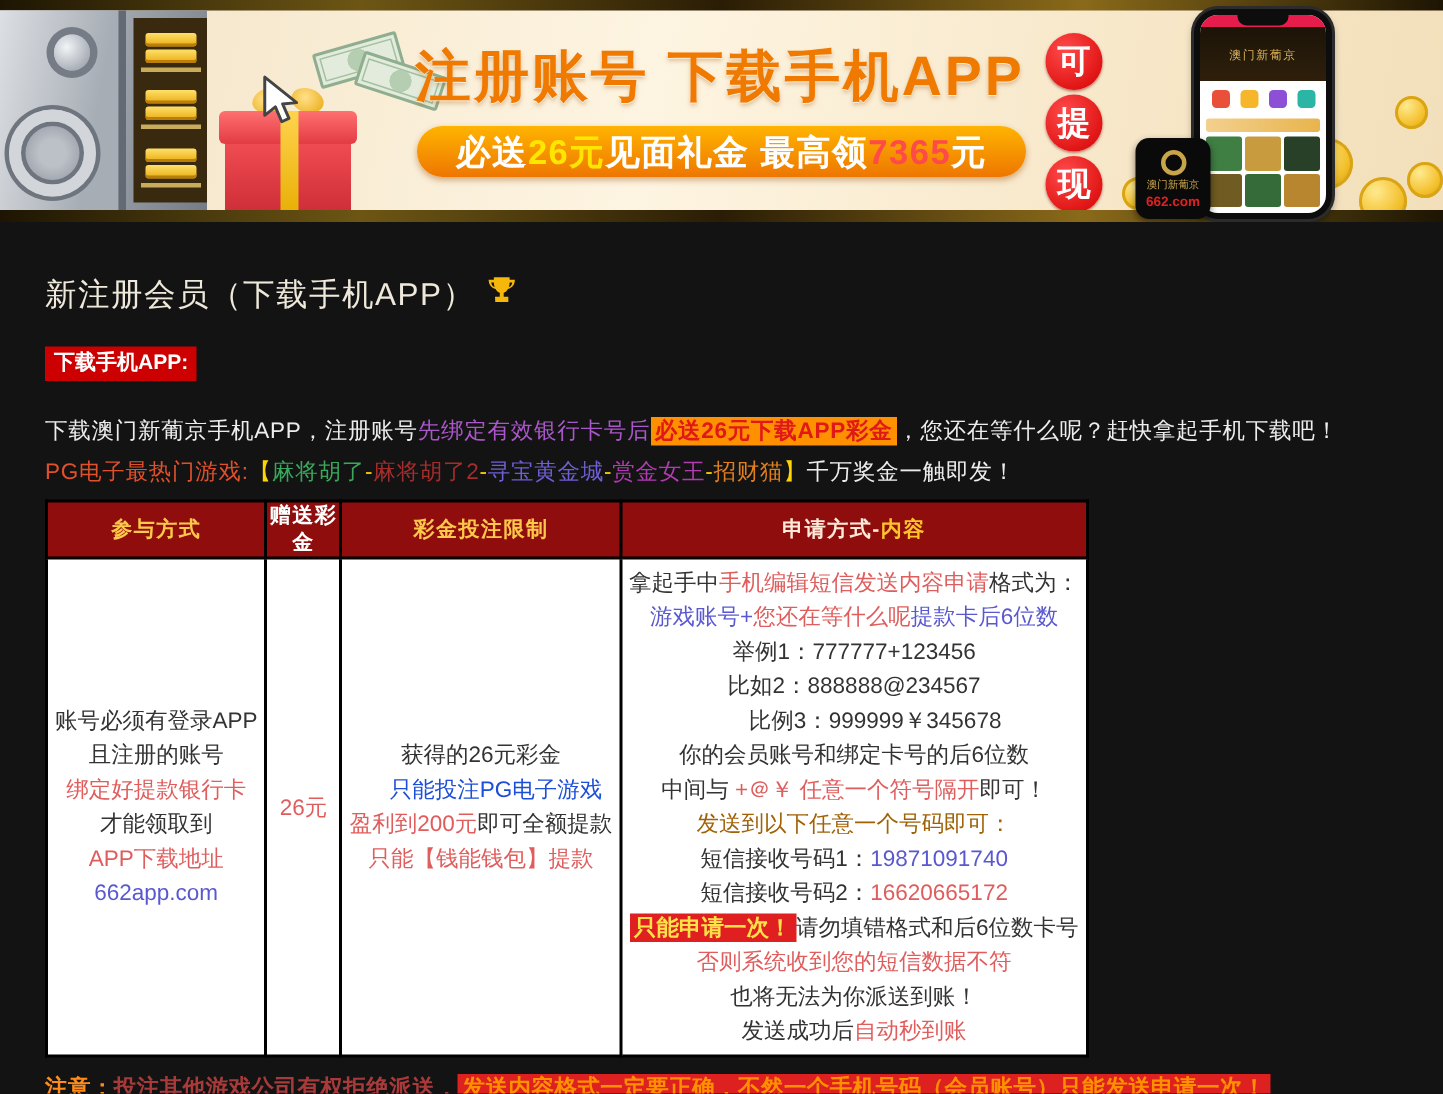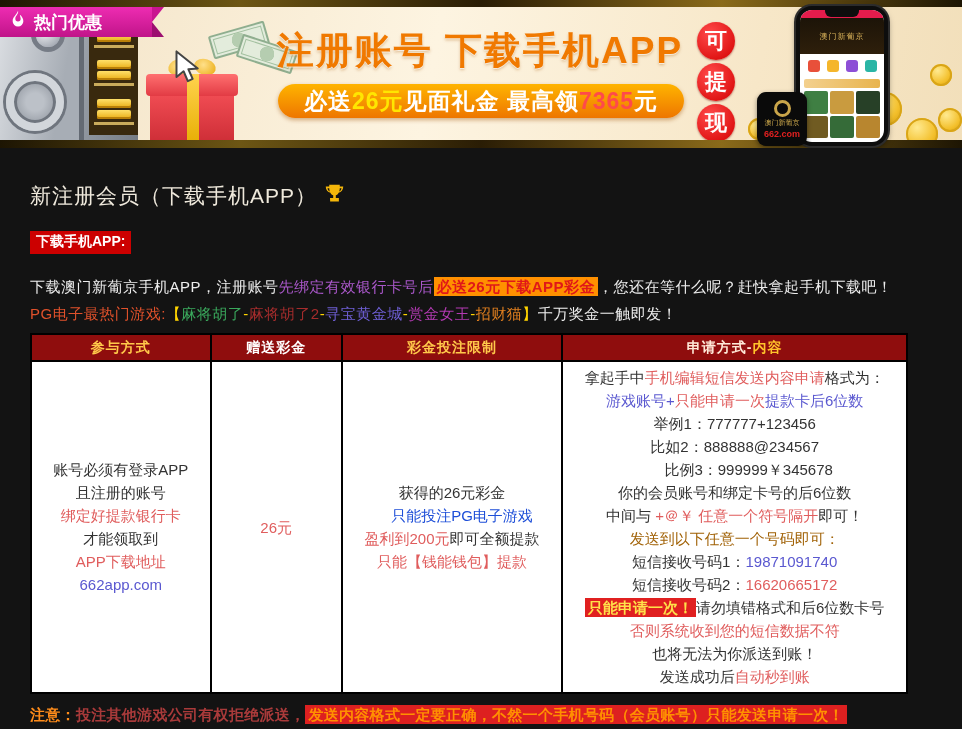--- a/index.html
+++ b/index.html
@@ -99,21 +99,21 @@
 
   
   .heading { margin:34px 0 0 30px; font-size:21px; color:#efe9dc; letter-spacing:1px;
     display:flex; align-items:center; gap:7px; }
   .dl-badge { display:inline-block; margin:21px 0 0 30px; padding:2px 6px 3px;
     background:#cc0000; color:#fff; font-size:14px; font-weight:bold; }
   .intro { margin:24px 0 0 30px; font-size:15px; letter-spacing:.5px; }
   .games { margin:8px 0 0 30px; font-size:15px; letter-spacing:.5px; }
   .seg-hl { padding:1px 3px; }
 
-  table.promo { margin:9px 0 0 30px; border-collapse:collapse; width:878px; }
+  table.promo { margin:9px 0 0 30px; border-collapse:collapse; width:696px; }
   table.promo th { background:#8f0d0d; border:2px solid #000; height:27px;
     font-size:14px; font-weight:bold; letter-spacing:1px; }
   table.promo td { background:#fff; border:2px solid #000; text-align:center;
     vertical-align:middle; font-size:15px; padding:4px 2px; color:#333; }
   .tline { line-height:23px; white-space:nowrap; }
 
   .note { margin:11px 0 0 30px; font-size:15px; font-weight:bold; line-height:20px; letter-spacing:.3px; }
 </style>
 </head>
 <body>
@@ -208,28 +208,20 @@
       </div>
     </div>
   </div>
 
   <div class="appicon">
     <div class="ring"></div>
     <div class="nm">澳门新葡京</div>
     <div class="dm">662.com</div>
   </div>
 
-  <div class="ribbon">
-    <span>
-      <svg width="16" height="19" viewBox="0 0 24 28">
-        <path fill="#ffffff" d="M12 1c1.5 5-4 7-4 12a4 4 0 008 0c0-2.4-1.2-3.6-1.2-6C18 9.5 20 13 20 16.5a8 8 0 01-16 0C4 10 10 7.5 12 1z"></path>
-      </svg>
-    </span>
-    <span>热门优惠</span>
-  </div>
 
   <div class="edge bottom"></div>
 </div>
 
 
 <div class="heading">
   <span>新注册会员（下载手机APP）</span>
   <span>
     <svg width="21" height="21" viewBox="0 0 24 24">
       <path fill="#f5b70a" d="M6 2h12v2h4c0 4-2.4 6.4-5.3 7-.7 1.5-1.9 2.6-3.2 2.9V17h3.5v2H17v2H7v-2h-.1v-2H10.5v-3.1c-1.3-.3-2.5-1.4-3.2-2.9C4.4 10.4 2 8 2 4h4V2zm-2 4c.2 1.8 1.2 3 2.6 3.6C6.2 8.5 6 7.3 6 6H4zm16 0h-2c0 1.3-.2 2.5-.6 3.6C18.8 9 19.8 7.8 20 6z"></path>
@@ -274,21 +266,21 @@
           <div class="tline"><span style="color: rgb(224, 93, 93);">26元</span></div>
         </td>
       <td>
           <div class="tline"><span style="color: rgb(51, 51, 51);">获得的26元彩金</span></div>
           <div class="tline"><span style="color: #1d4ed8; margin-left: 20px;">只能投注PG电子游戏</span></div>
           <div class="tline"><span style="color: rgb(224, 93, 93);">盈利到200元</span><span style="color: rgb(51, 51, 51);">即可全额提款</span></div>
           <div class="tline"><span style="color: rgb(224, 93, 93);">只能【钱能钱包】提款</span></div>
         </td>
       <td>
           <div class="tline"><span style="color: rgb(51, 51, 51);">拿起手中</span><span style="color: rgb(224, 93, 93);">手机编辑短信发送内容申请</span><span style="color: rgb(51, 51, 51);">格式为：</span></div>
-          <div class="tline"><span style="color: rgb(90, 88, 208);">游戏账号+</span><span style="color: rgb(224, 93, 93);">只能申请一次</span><span style="color: rgb(90, 88, 208);">提款卡后6位数</span></div>
+          <div class="tline"><span style="color: rgb(90, 88, 208);">游戏账号+</span><span style="color: rgb(224, 93, 93);">您还在等什么呢</span><span style="color: rgb(90, 88, 208);">提款卡后6位数</span></div>
           <div class="tline"><span style="color: rgb(51, 51, 51);">举例1：777777+123456</span></div>
           <div class="tline"><span style="color: rgb(51, 51, 51);">比如2：888888@234567</span></div>
           <div class="tline"><span style="color: rgb(51, 51, 51); margin-left: 28px;">比例3：999999￥345678</span></div>
           <div class="tline"><span style="color: rgb(51, 51, 51);">你的会员账号和绑定卡号的后6位数</span></div>
           <div class="tline"><span style="color: rgb(51, 51, 51);">中间与 </span><span style="color: rgb(224, 93, 93);">+＠￥ 任意一个符号隔开</span><span style="color: rgb(51, 51, 51);">即可！</span></div>
           <div class="tline"><span style="color: #a16207; text-align: center;">发送到以下任意一个号码即可：</span></div>
           <div class="tline"><span style="color: rgb(51, 51, 51);">短信接收号码1：</span><span style="color: rgb(90, 88, 208);">19871091740</span></div>
           <div class="tline"><span style="color: rgb(51, 51, 51);">短信接收号码2：</span><span style="color: rgb(224, 93, 93);">16620665172</span></div>
           <div class="tline"><span class="seg-hl" style="color: rgb(255, 225, 74); background: rgb(224, 32, 32); font-weight: bold;">只能申请一次！</span><span style="color: rgb(51, 51, 51);">请勿填错格式和后6位数卡号</span></div>
           <div class="tline"><span style="color: rgb(224, 93, 93);">否则系统收到您的短信数据不符</span></div>

